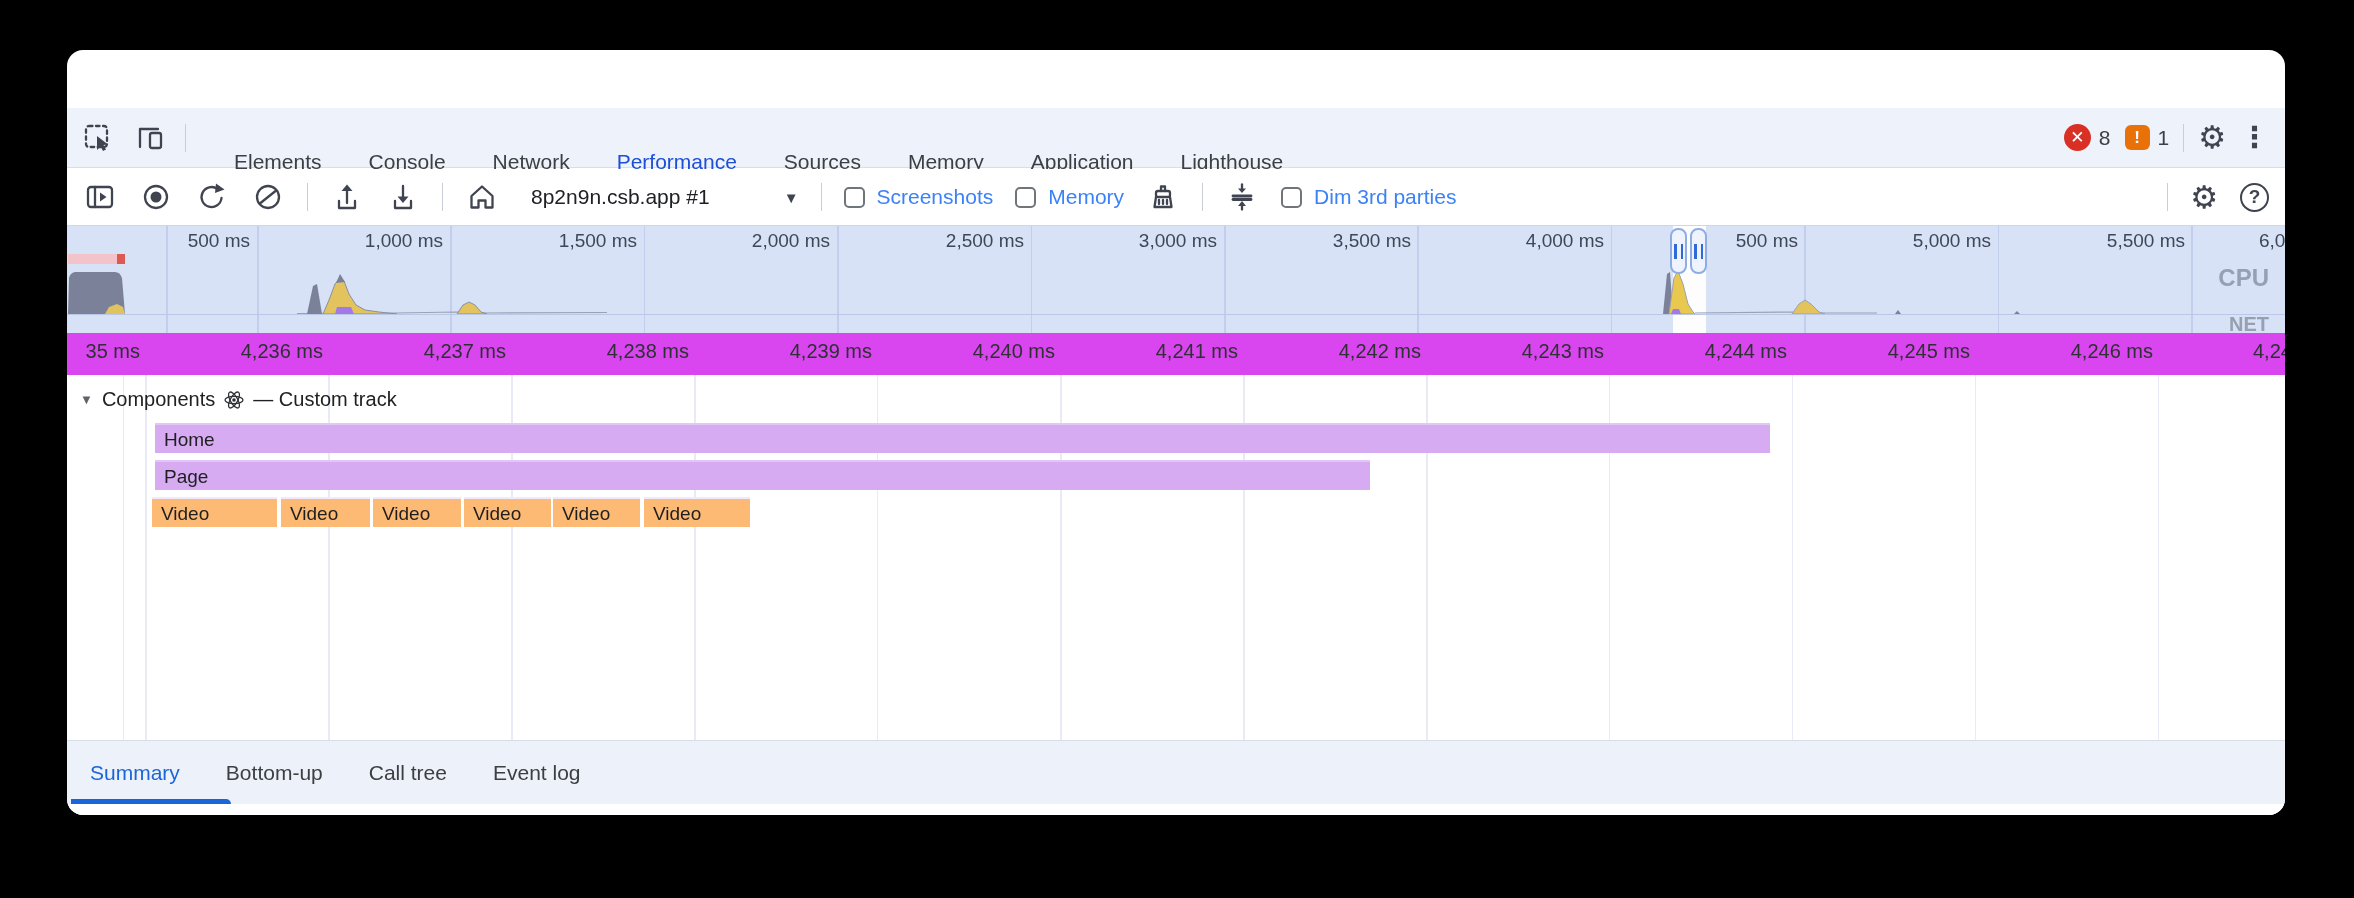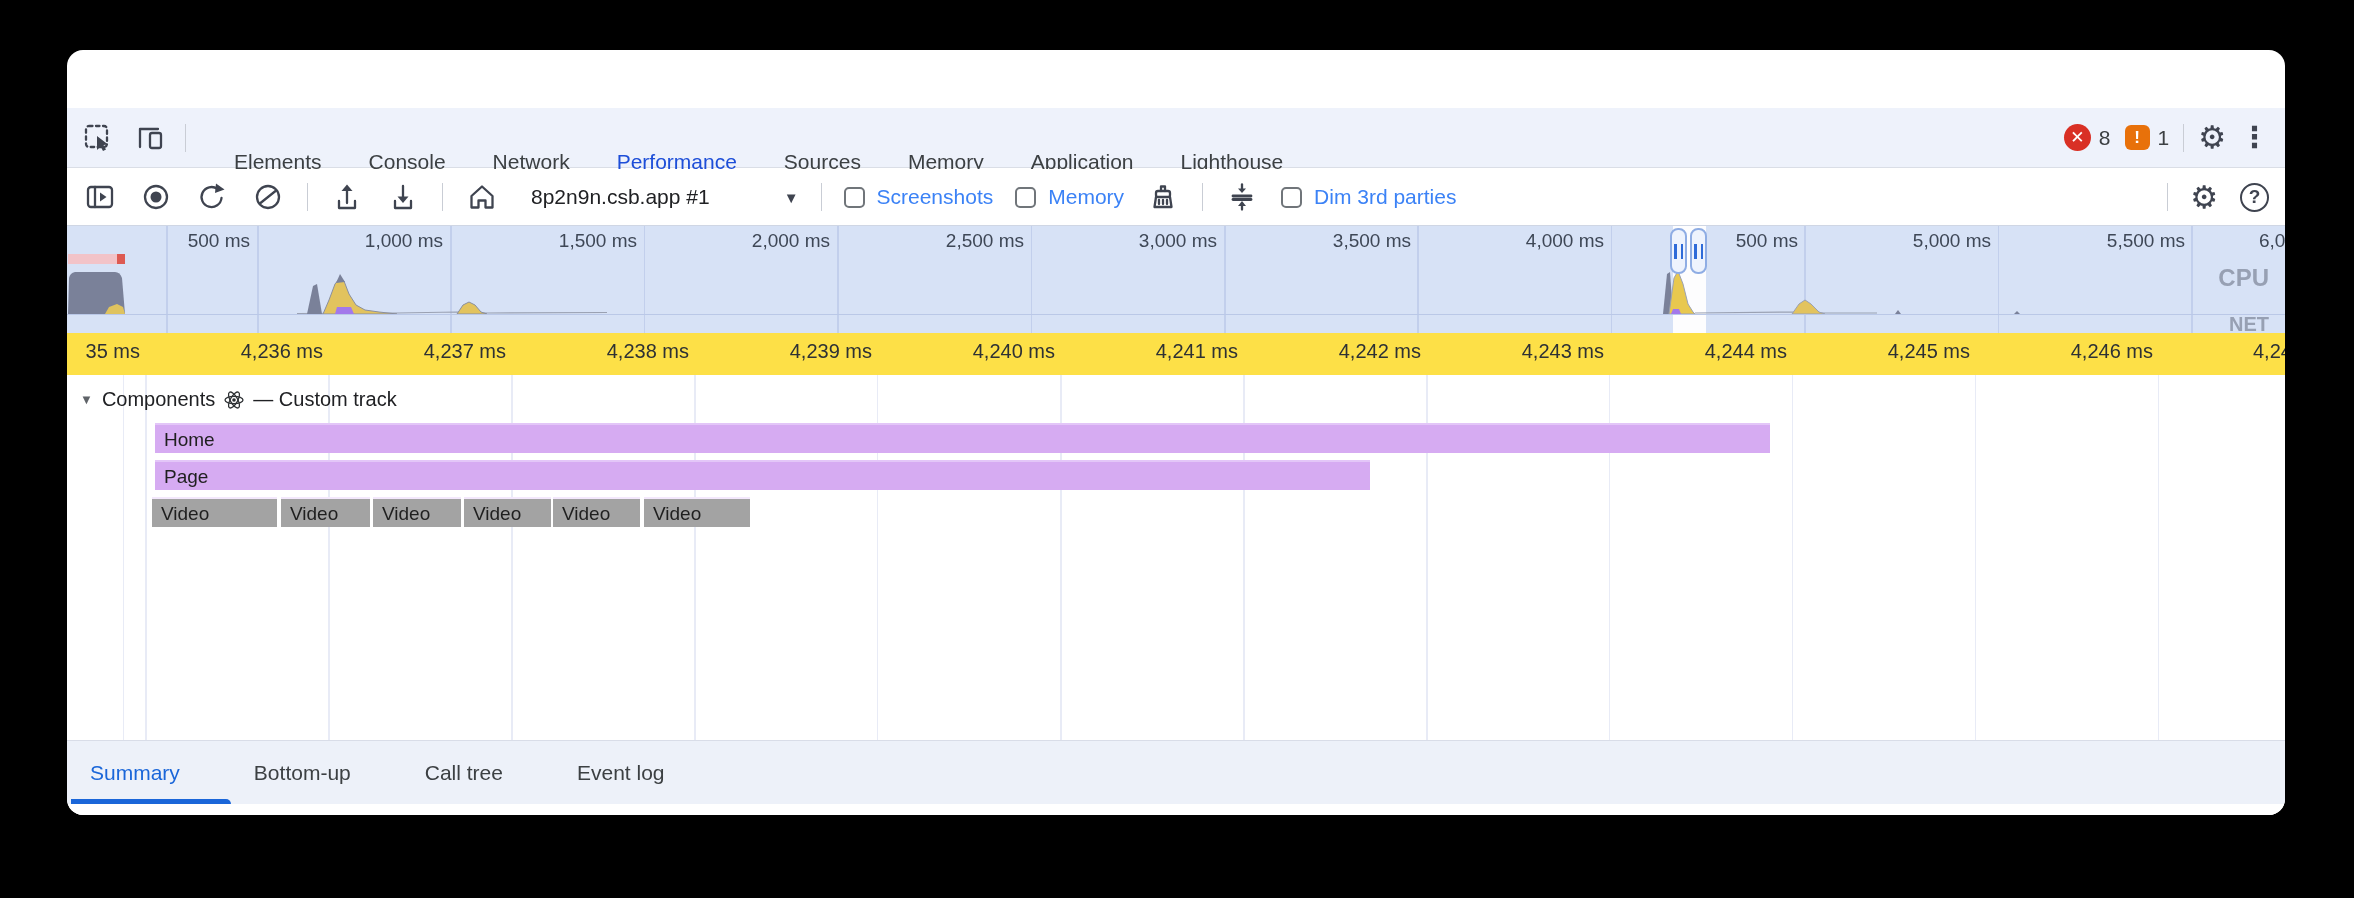--- a/index.html
+++ b/index.html
@@ -56,35 +56,35 @@
   .ov-net-line{position:absolute;left:0;right:0;top:88px;height:1px;background:#bac8e7;}
   .cpu-label{position:absolute;right:16px;top:38px;font-size:24px;font-weight:700;color:#97a0b3;}
   .net-label{position:absolute;right:16px;top:87px;font-size:20px;font-weight:700;color:#97a0b3;}
   .sel-band{position:absolute;left:1606px;top:0;width:33px;height:108px;background:#fdfdfe;}
   .sel-handle{position:absolute;top:2px;width:17px;height:46px;border:2px solid #8fade4;background:#eef3fd;
     border-radius:8px;display:flex;align-items:center;justify-content:center;gap:4px;}
   .h1{left:1603px}.h2{left:1623px}
   .sel-handle i{display:block;width:2.5px;height:15px;background:#2f6bd8;}
 
   
-  .ruler{position:absolute;left:0;top:283px;width:100%;height:42px;background:#fde047;text-decoration:underline;}
+  .ruler{position:absolute;left:0;top:283px;width:100%;height:42px;background:#d946ef;text-decoration:underline;}
   .ruler-label{position:absolute;top:7px;width:160px;text-align:right;font-size:20px;color:#2e3134;}
   .detail{position:absolute;left:0;top:283px;width:100%;height:407px;pointer-events:none;
     background-image:repeating-linear-gradient(90deg,#e8ebf6 0 1.5px,transparent 1.5px 183px);
     background-position-x:78px;}
   .track-header{position:absolute;left:13px;top:338px;display:flex;align-items:center;gap:9px;
     font-size:20px;color:#202124;}
   .tri{font-size:13px;color:#5f6368;}
   .bar{position:absolute;height:30px;line-height:29px;font-size:19px;color:#1f1f1f;padding-left:9px;
     background:#d6abf2;border-top:2px solid #e3c6f8;}
-  .bar.video{background:#a3a3a3;border-top:2px solid #f3e8fc;}
+  .bar.video{background:#fdba74;border-top:2px solid #f3e8fc;}
 
   
   .bottombar{position:absolute;left:0;top:690px;width:100%;height:64px;background:#edf1f9;
-    border-top:1px solid #d9dde8;display:flex;align-items:center;gap:74px;padding-left:23px;}
+    border-top:1px solid #d9dde8;display:flex;align-items:center;gap:46px;padding-left:23px;}
   .btab{font-size:21px;color:#3c4043;}
   .btab.active{color:#1a66d9;}
   .b-underline{position:absolute;left:4px;bottom:0;width:160px;height:5px;background:#1a66d9;border-radius:0 6px 0 0;}
   .footer{position:absolute;left:0;top:754px;width:100%;height:11px;background:#fff;}
 
   svg.ic{stroke:#3f4450;fill:none;stroke-width:2.3;stroke-linecap:round;stroke-linejoin:round;}
   svg.ic .fill{fill:#3f4450;stroke:none;}
 </style>
 </head>
 <body>

